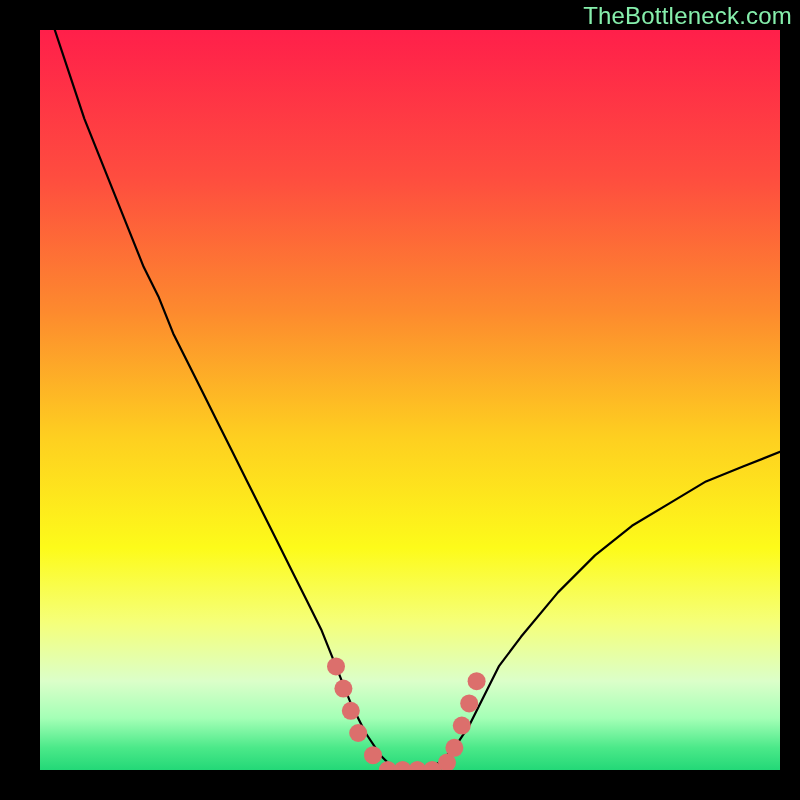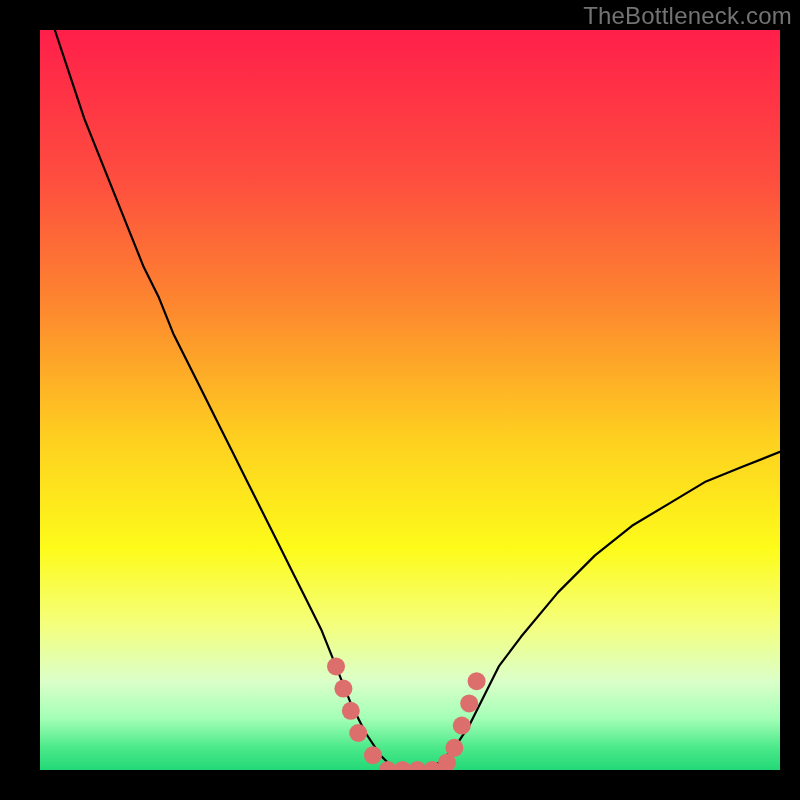--- a/index.html
+++ b/index.html
@@ -14,21 +14,21 @@
   .frame {
     position: relative;
     width: 800px;
     height: 800px;
     background: #000;
   }
   .watermark {
     position: absolute;
     top: 2px;
     right: 8px;
-    color: #737373;
+    color: #86efac;
     font-size: 24px;
     font-weight: 500;
     letter-spacing: 0.2px;
     z-index: 10;
     user-select: none;
   }
   .plot-wrap {
     position: absolute;
     left: 40px;
     top: 30px;

